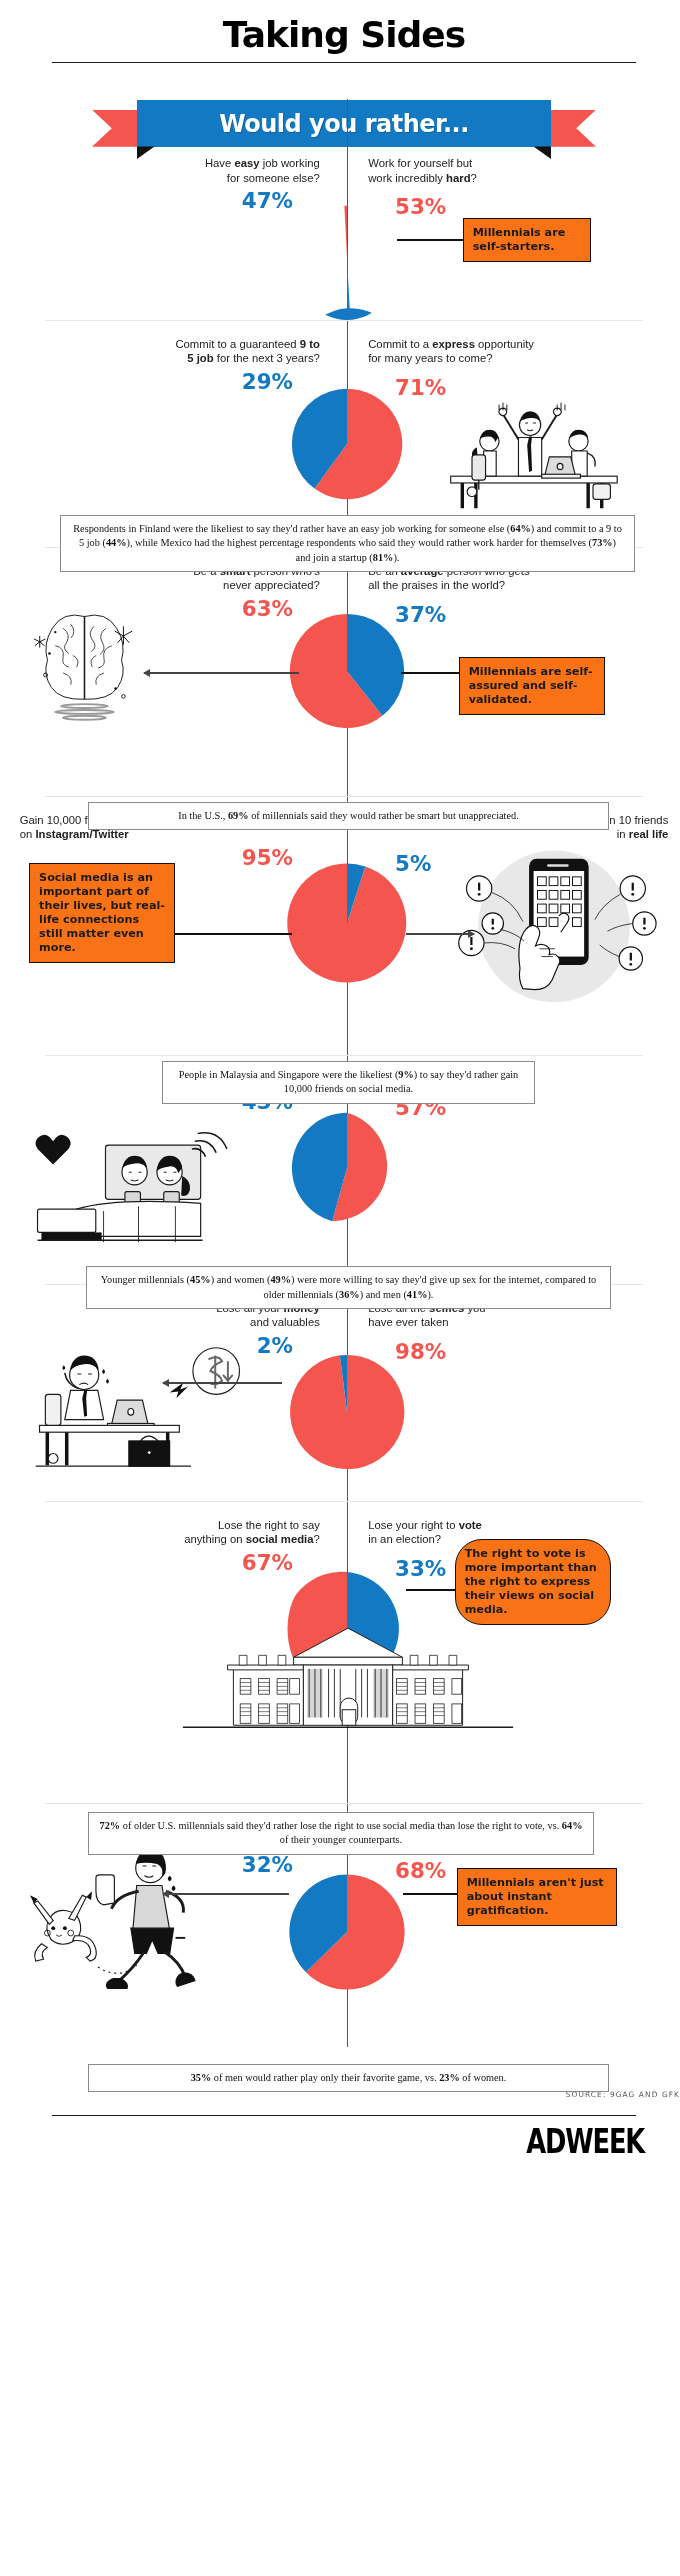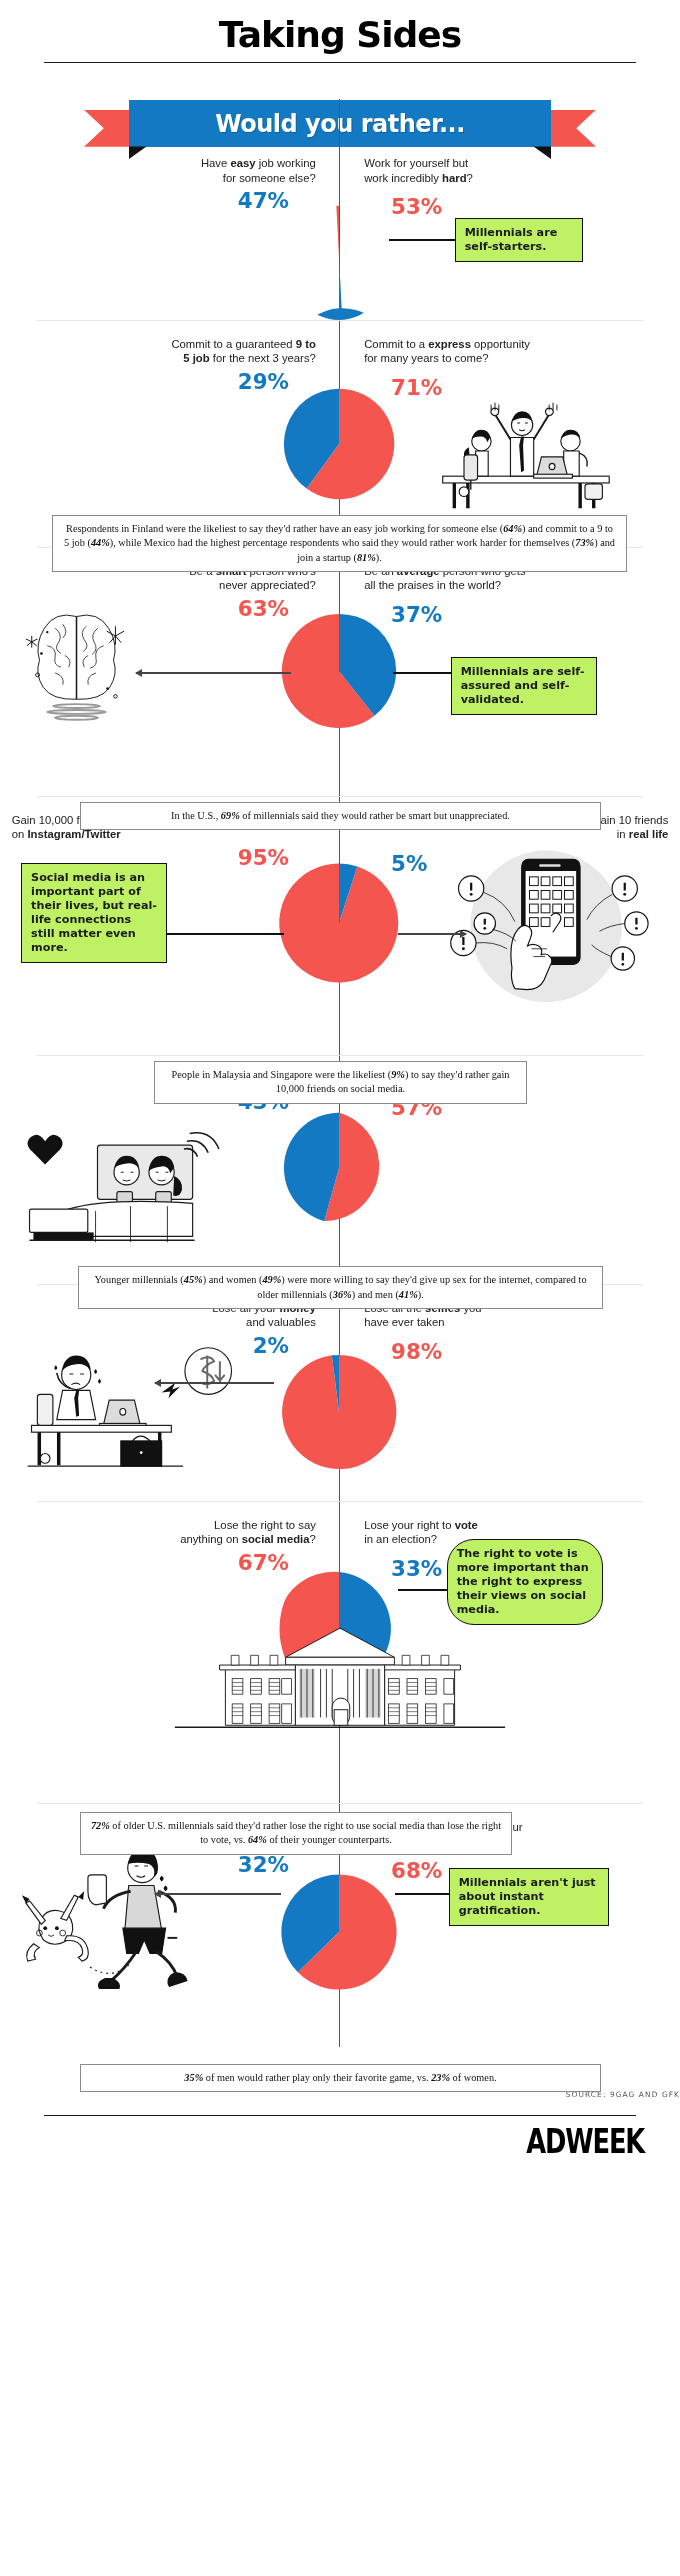--- a/index.html
+++ b/index.html
@@ -5,21 +5,21 @@
   * { box-sizing: border-box; }
   html, body { margin:0; padding:0; }
   body {
     width:680px; height:2576px;
     background:#ffffff;
     font-family:"Liberation Sans", sans-serif;
     color:#1b1b1b;
     overflow:hidden;
     position:relative;
   }
-  .page { width:680px; height:2576px; position:relative; }
+  .page { width:680px; height:2576px; position:relative;padding-left:8px; }
 
   
   .title {
     text-align:center;
     font-family:"DejaVu Sans", sans-serif;
     font-weight:bold;
     font-size:36px;
     letter-spacing:-1px;
     padding-top:13.6px;
     color:#000;
@@ -90,21 +90,21 @@
   .pie-holder { position:relative; height:0; }
   .pie {
     position:absolute; left:339px; transform:translateX(-50%);
     border-radius:50%;
   }
 
   
   .callout {
     position:absolute;
     border:1.9px solid #111;
-    background:#bef264;
+    background:#f97316;
     font-family:"DejaVu Sans", sans-serif;
     font-weight:bold;
     font-size:11.2px;
     line-height:14px;
     padding:6.8px 8.7px;
     z-index:6;
   }
   .leader {
     position:absolute; height:1.9px; background:#111; z-index:5;
   }
@@ -126,21 +126,21 @@
     position:relative; z-index:6;
     border:1px solid #8a8a8a;
     background:#fff;
     font-family:"Liberation Serif", serif;
     font-size:10.3px;
     line-height:14.6px;
     text-align:center;
     padding:5.8px 9.7px;
     color:#111;
   }
-  .note b { font-weight:bold;font-style:italic; }
+  .note b { font-weight:bold; }
 
   
   .illo { position:absolute; z-index:4; }
 
   
   .source {
     text-align:right;
     font-size:7.4px;
     letter-spacing:1.1px;
     color:#555;
@@ -563,21 +563,21 @@
                    M63 84 h11 M63 88 h11 M63 92 h11 M82 84 h11 M82 88 h11 M82 92 h11 M101 84 h11 M101 88 h11 M101 92 h11
                    M224 84 h11 M224 88 h11 M224 92 h11 M243 84 h11 M243 88 h11 M243 92 h11 M262 84 h11 M262 88 h11 M262 92 h11"></path>
         </g>
         <path d="M4 104 h340" stroke-width="1.4"></path>
       </g>
     </svg>
 
     <div class="leader" style="left:398px; top:87px; width:51px;"></div>
     <div class="callout" style="left:447px; top:37px; width:156px;border-radius:27px;">The right to vote is more important than the right to express their views on social media.</div>
 
-    <div class="note" style="margin:231px 80px 0 80px; width:432px;"><b>72%</b> of older U.S. millennials said they'd rather lose the right to use social media than lose the right to vote, vs. <b>64%</b> of their younger counterparts.</div>
+    <div class="note" style="margin:231px 80px 0 80px; width:506px;"><b>72%</b> of older U.S. millennials said they'd rather lose the right to use social media than lose the right to vote, vs. <b>64%</b> of their younger counterparts.</div>
   </div>
   <div class="divider"></div>
 
   <div class="section" style="height:243px;">
     <div class="spine"></div>
     <div class="qrow">
       <div class="q left">Play <b>only</b> your favorite<br>game for 6 months?</div>
       <div class="q right">Be <b>restricted</b> from playing your<br>favorite game for 6 months?</div>
     </div>
     <div class="pctrow">

